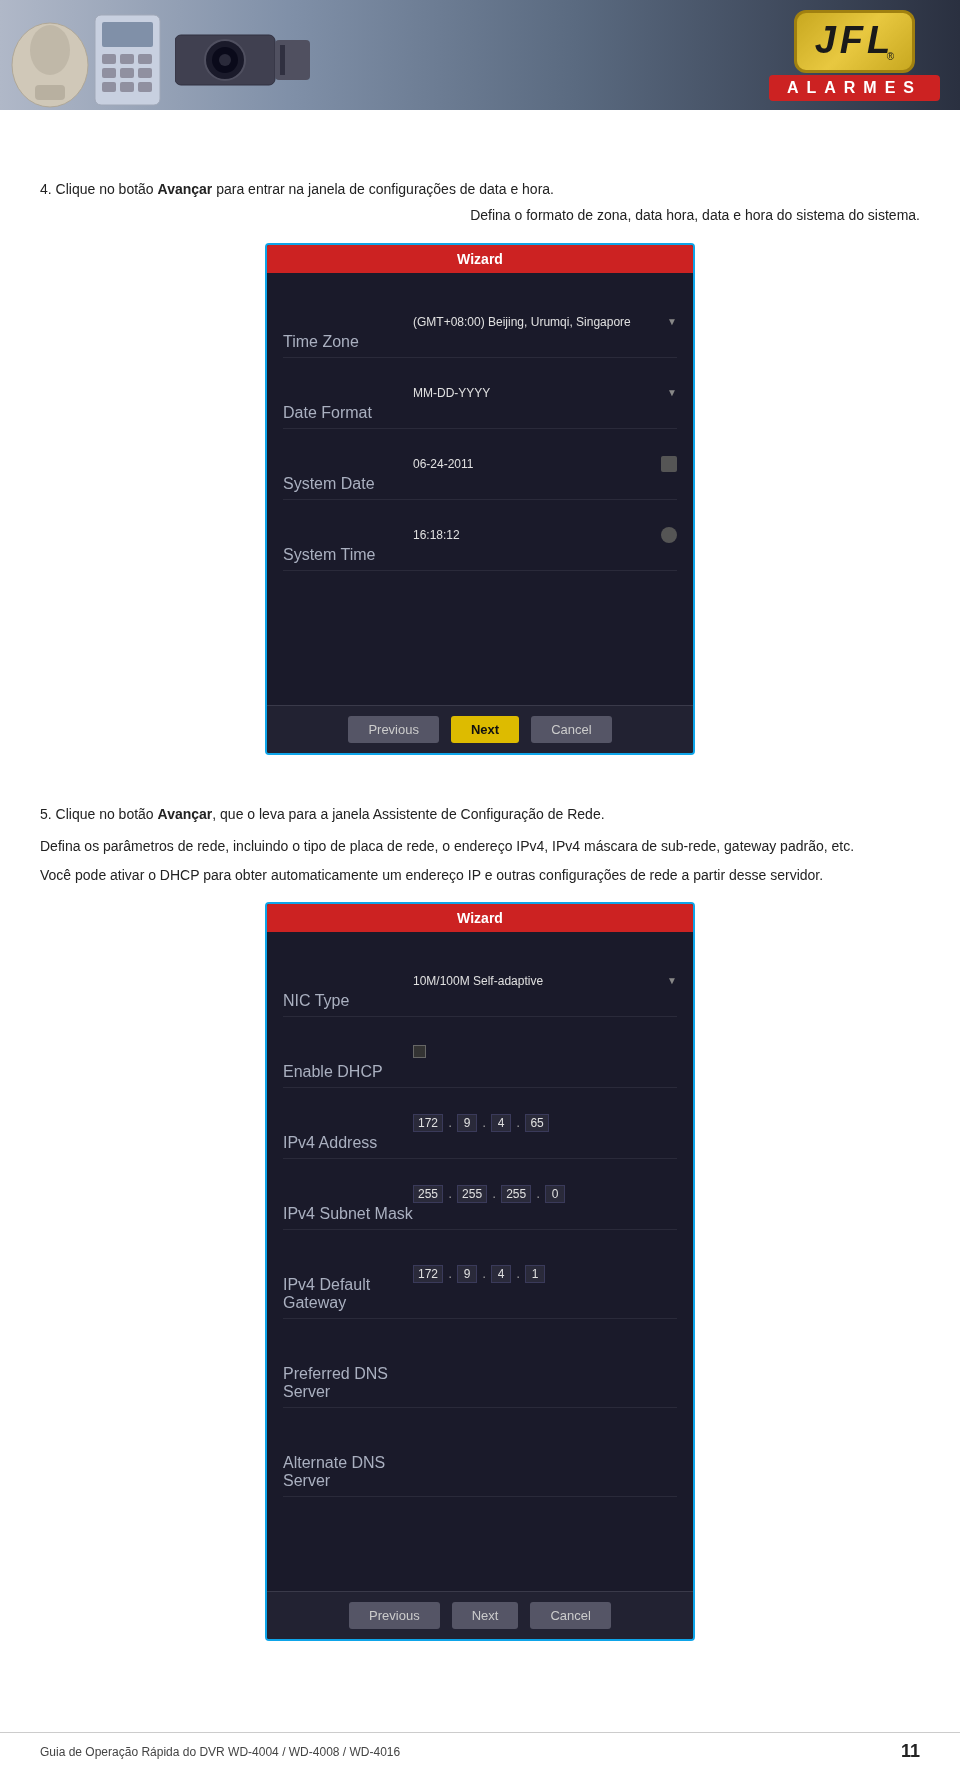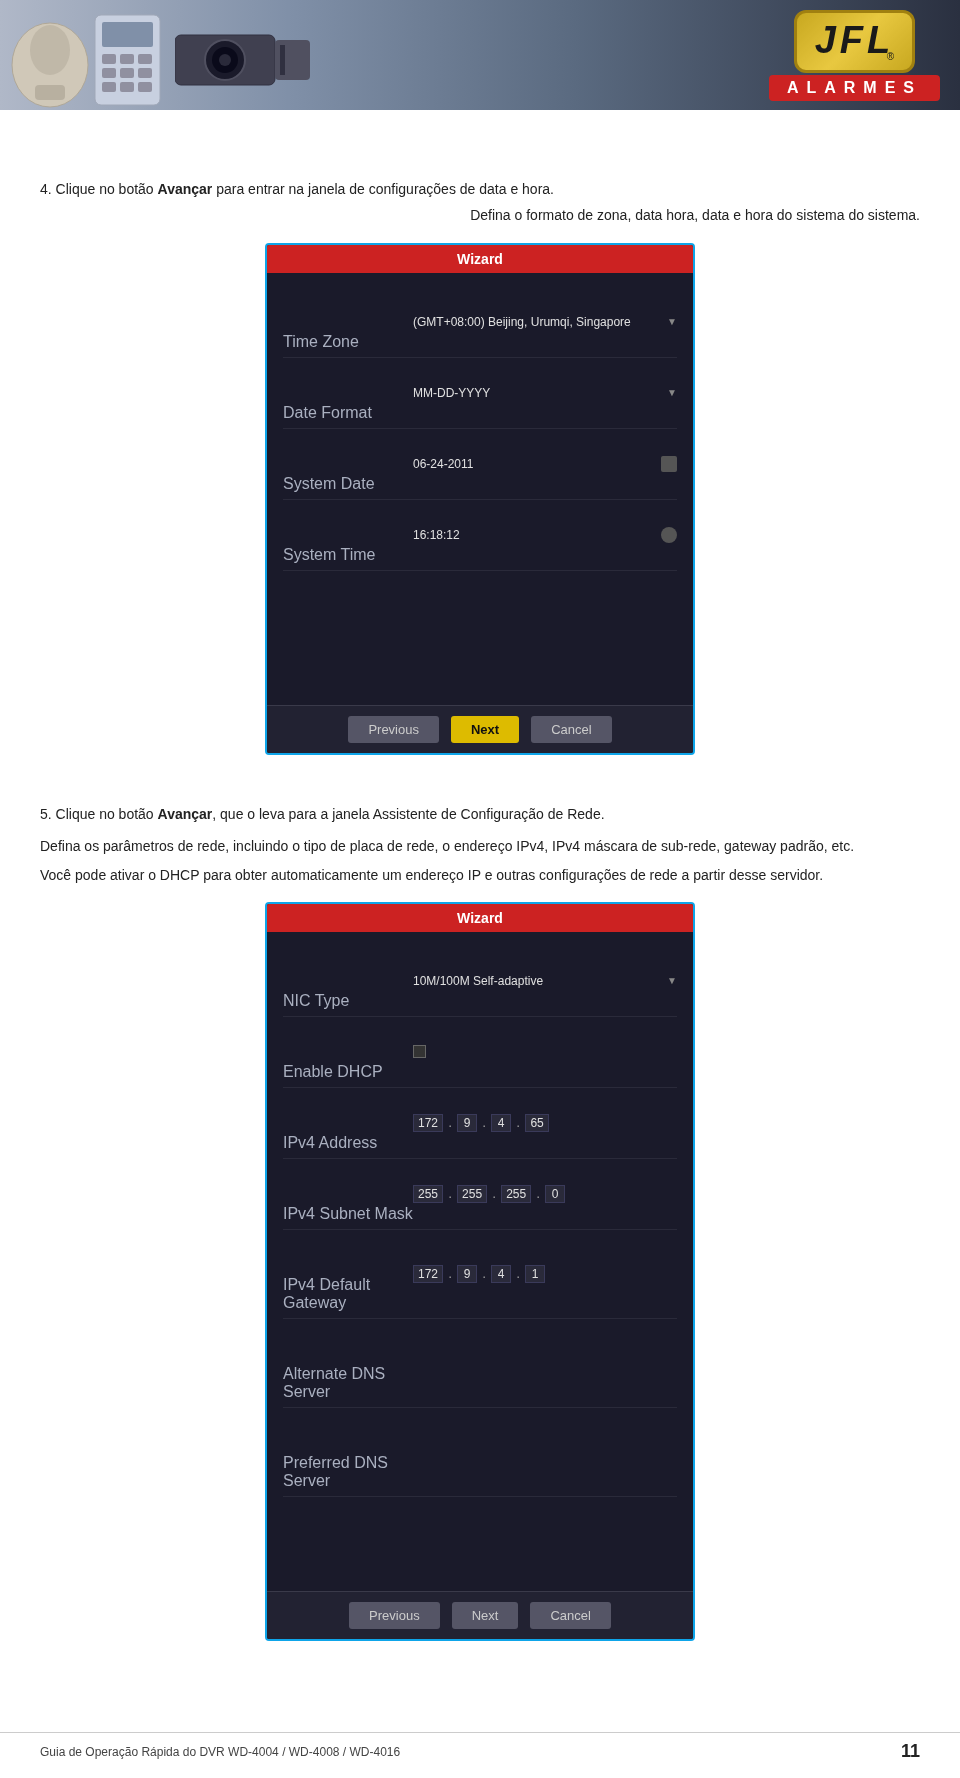--- a/index.html
+++ b/index.html
@@ -373,26 +373,26 @@
           <span style="color:#aaa;padding:0 2px;">.</span>
           <span style="background:#2a2a3a;border:1px solid #3a3a5a;color:#e0e0e0;font-size:12px;padding:1px 4px;display:inline-block;min-width:20px;text-align:center;">9</span>
           <span style="color:#aaa;padding:0 2px;">.</span>
           <span style="background:#2a2a3a;border:1px solid #3a3a5a;color:#e0e0e0;font-size:12px;padding:1px 4px;display:inline-block;min-width:20px;text-align:center;">4</span>
           <span style="color:#aaa;padding:0 2px;">.</span>
           <span style="background:#2a2a3a;border:1px solid #3a3a5a;color:#e0e0e0;font-size:12px;padding:1px 4px;display:inline-block;min-width:20px;text-align:center;">1</span>
         </span>
       </div>
 
       <div class="wizard-row">
+        <span class="wizard-label">Preferred DNS Server</span>
+        <span class="wizard-value"></span>
+      </div>
+
+      <div class="wizard-row">
         <span class="wizard-label">Alternate DNS Server</span>
-        <span class="wizard-value"></span>
-      </div>
-
-      <div class="wizard-row">
-        <span class="wizard-label">Preferred DNS Server</span>
         <span class="wizard-value"></span>
       </div>
 
       <div style="height:80px;"></div>
     </div>
     <div class="wizard-footer">
       <button class="wizard-btn wizard-btn-grey">Previous</button>
       <button class="wizard-btn wizard-btn-grey">Next</button>
       <button class="wizard-btn wizard-btn-cancel">Cancel</button>
     </div>

